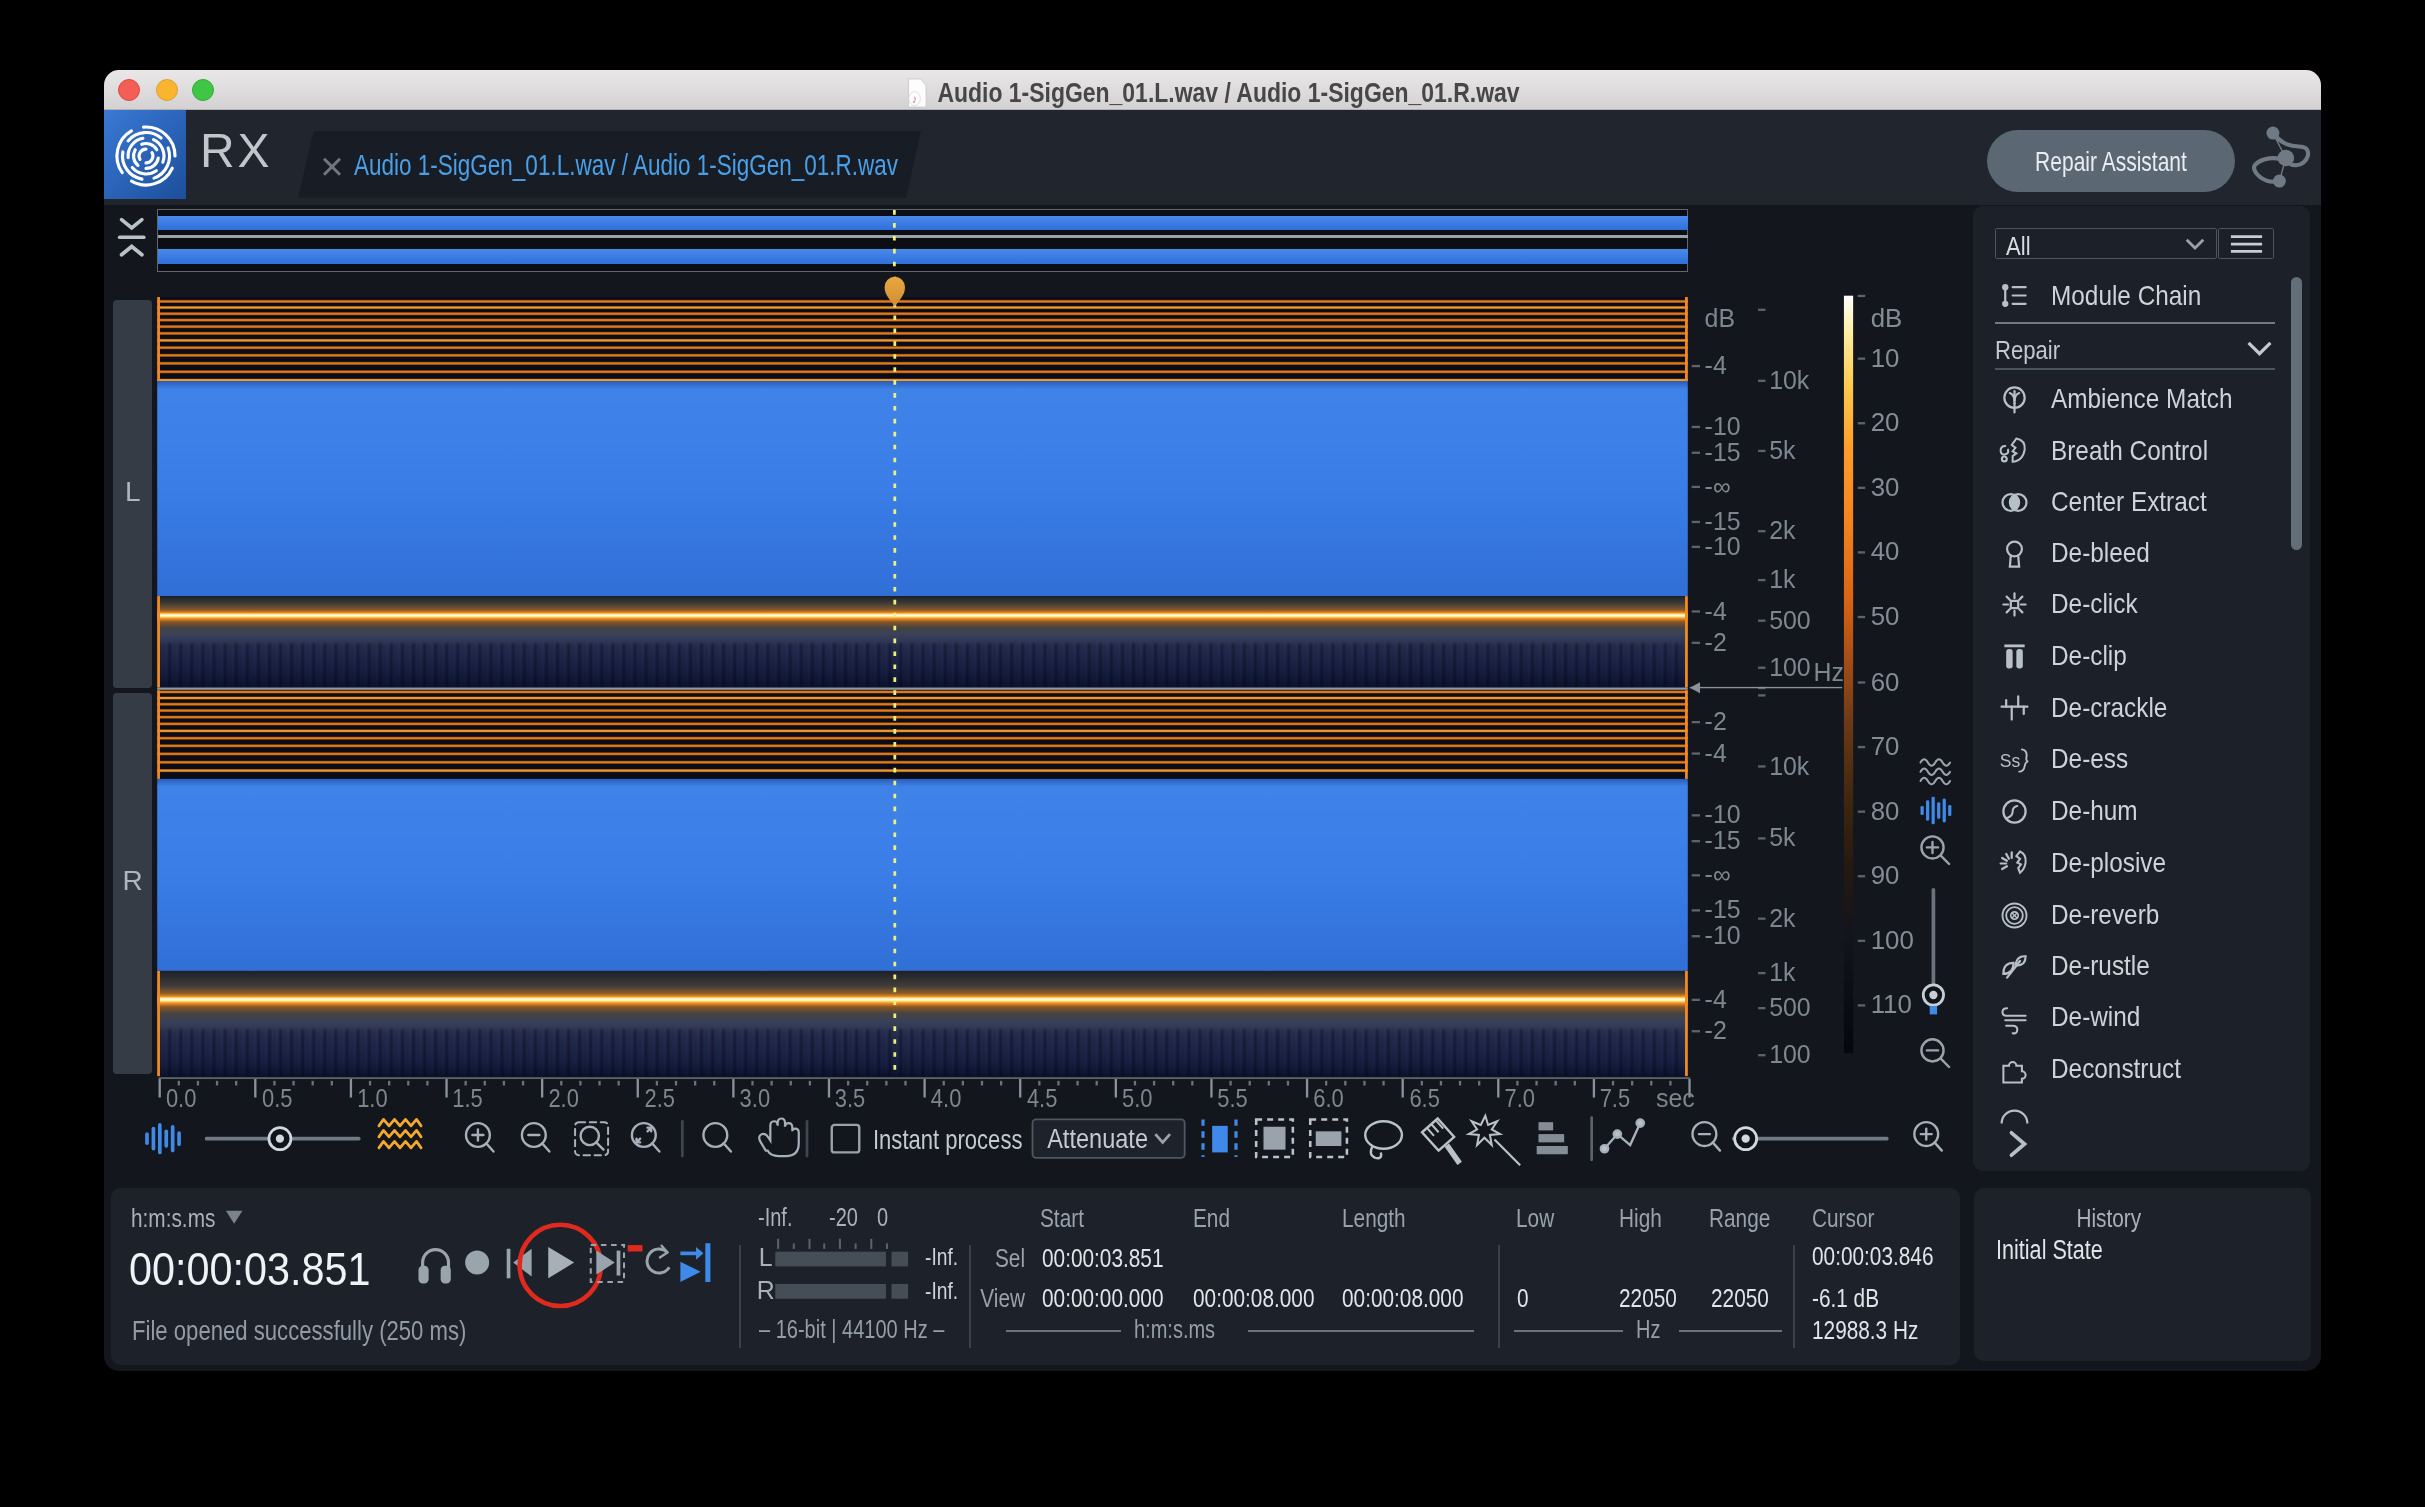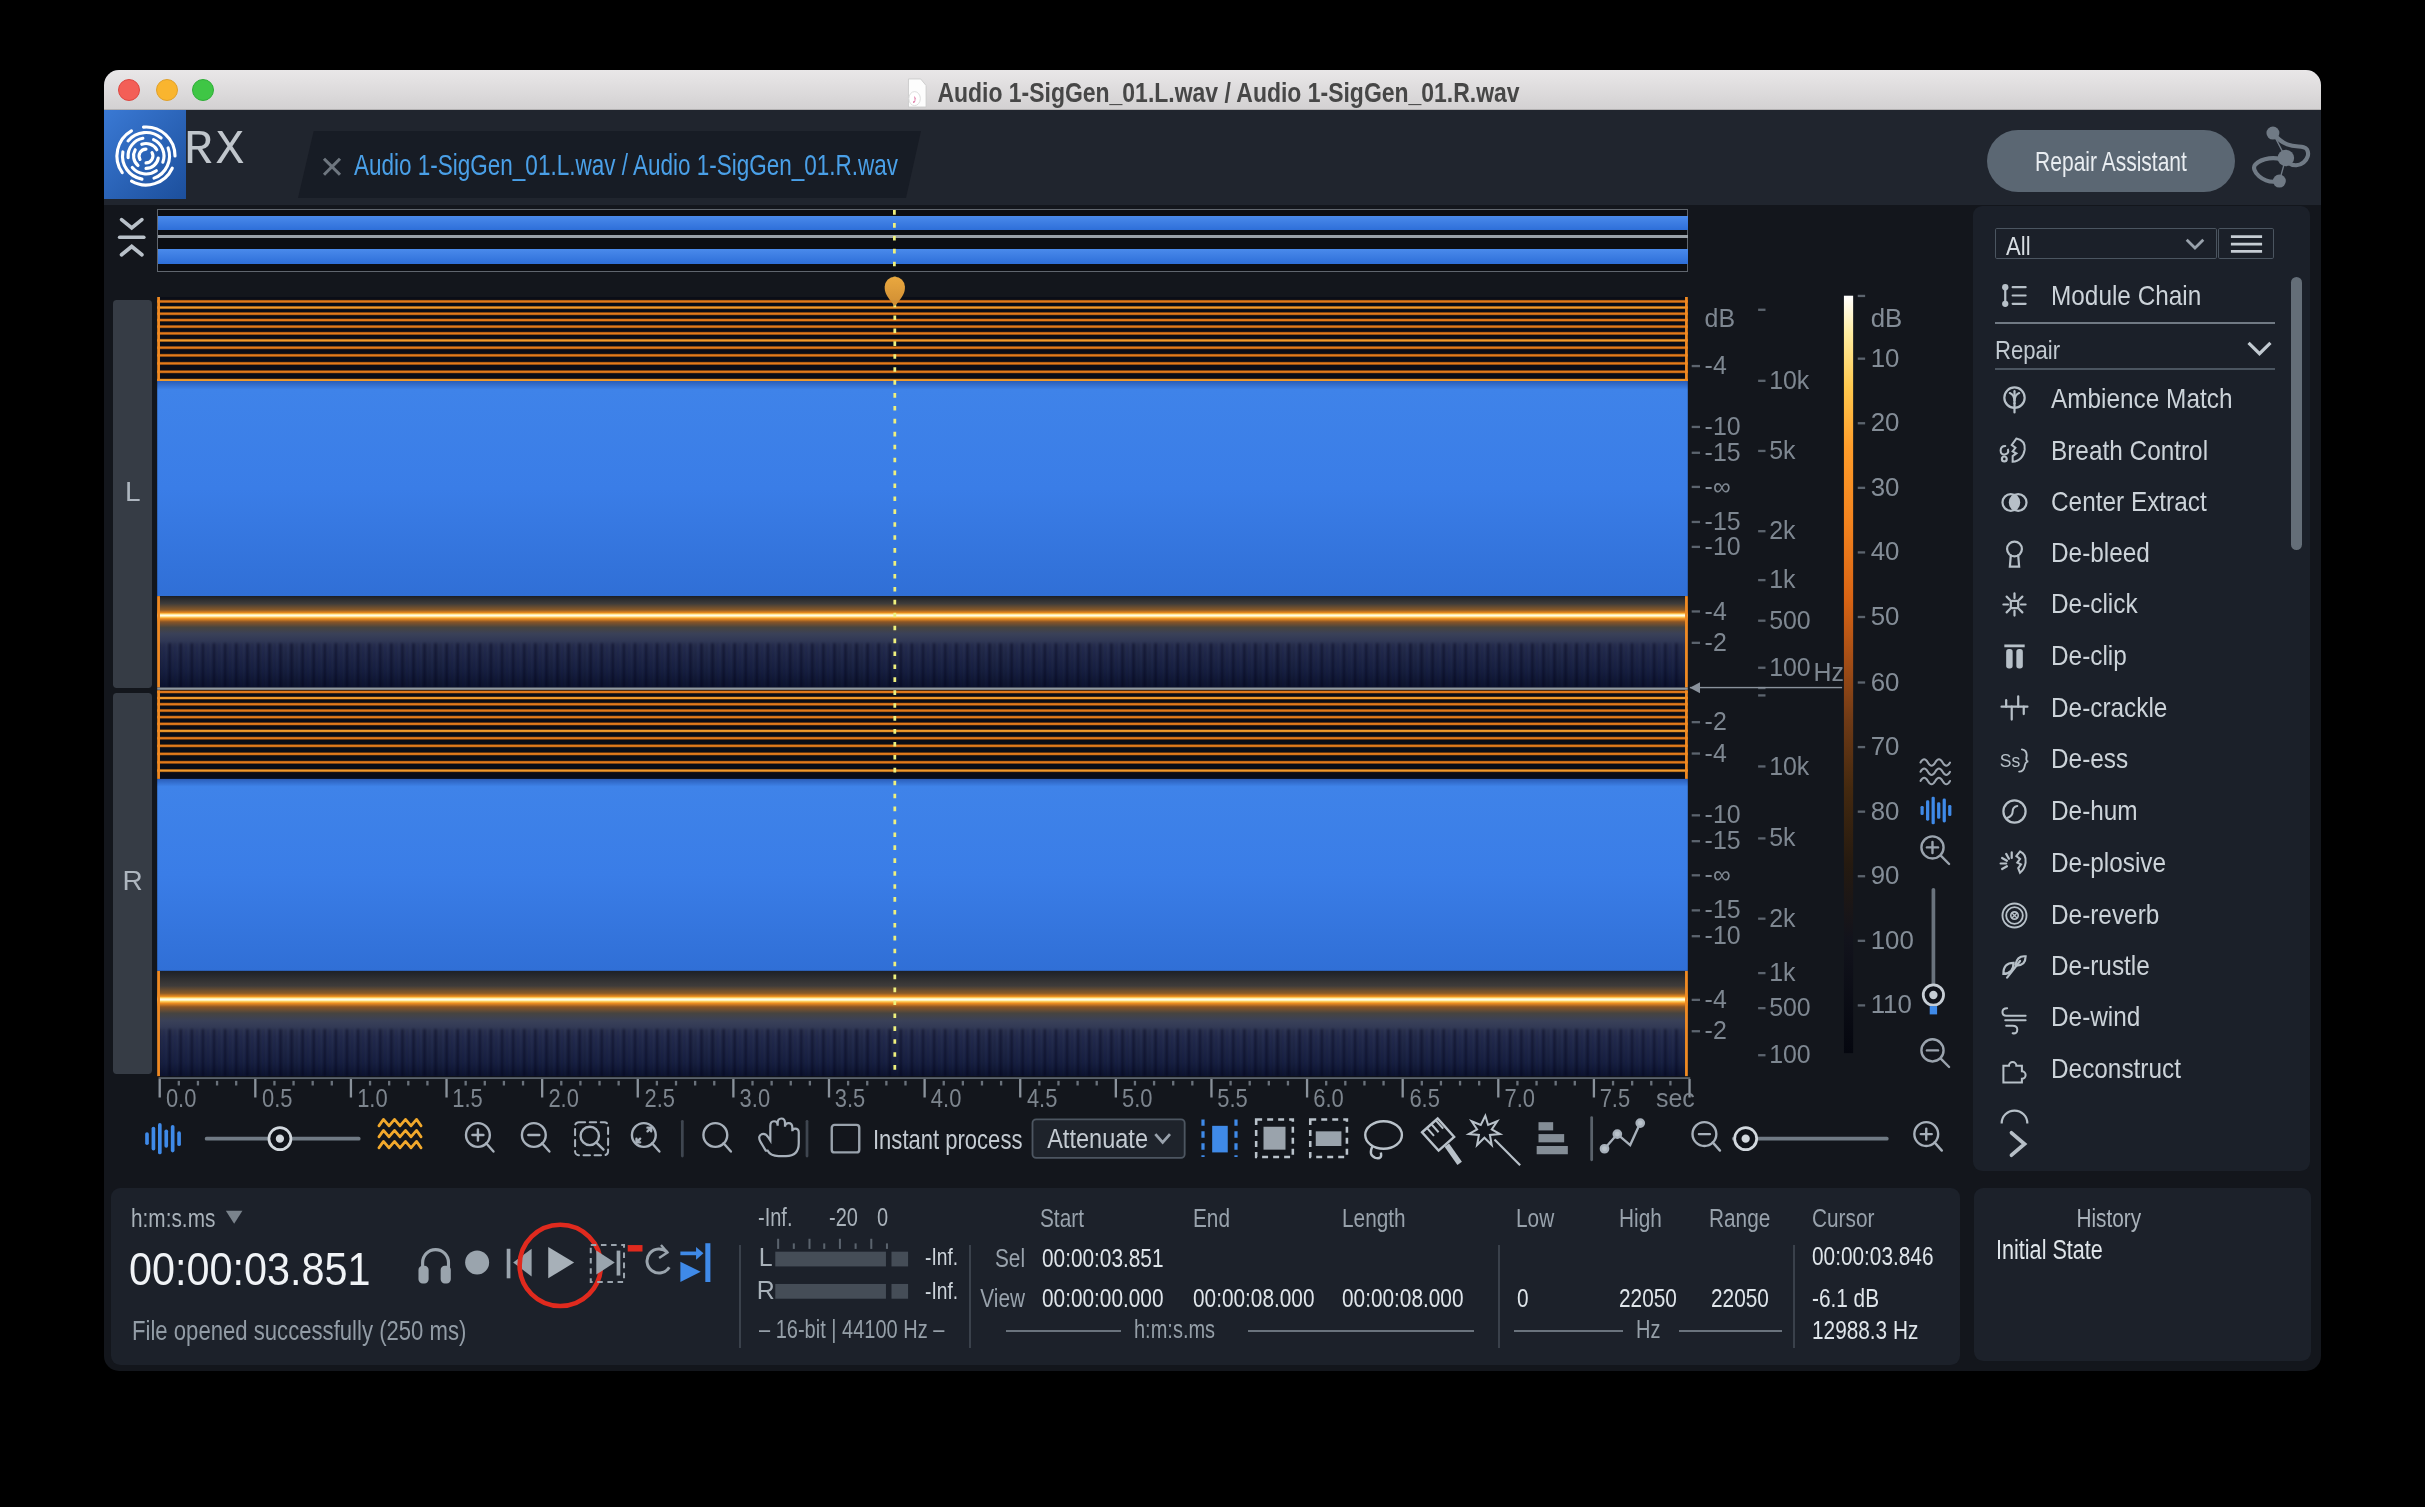--- a/index.html
+++ b/index.html
@@ -39,21 +39,21 @@
         <path d="M 8.2 -17.7 A 19.5 19.5 0 0 1 18.3 6.7"></path>
         <path d="M -4.4 25.1 A 25.5 25.5 0 0 1 -25.1 -4.4"></path>
         <path d="M -19.5 -16.4 A 25.5 25.5 0 0 1 16.4 -19.5"></path>
         <path d="M 24.0 -8.7 A 25.5 25.5 0 0 1 8.7 24.0"></path>
         <path d="M -25.8 18.1 A 31.5 31.5 0 0 1 -15.8 -27.3"></path>
         <path d="M -2.7 -31.4 A 31.5 31.5 0 0 1 31.5 -0.0"></path>
         <path d="M 28.5 13.3 A 31.5 31.5 0 0 1 -15.7 27.3"></path>
       </g>
     </svg>
 
-<div class="lbl" style="left:80px;top:53px;font-size:48px;letter-spacing:2.8px;color:#c0c6cc;font-family:Liberation Mono, monospace;">RX</div>
+<div class="lbl" style="left:96px;top:53px;font-size:48px;letter-spacing:2.8px;color:#c0c6cc;">RX</div>
 <div class="ab" style="left:194px;top:61px;width:623px;height:67px;background:#171c25;
  clip-path:polygon(15.7px 0,623px 0,608px 67px,0 67px);"></div>
 <div class="lbl" style="left:215px;top:79px;font-size:31px;color:#6e767f;">✕</div>
 <div class="lbl" style="left:250px;top:78px;font-size:30px;color:#4aa0e8;transform:scaleX(0.75);">Audio 1-SigGen_01.L.wav / Audio 1-SigGen_01.R.wav</div>
 <div class="ab" style="left:1883px;top:60px;width:248px;height:62px;border-radius:31px;background:#5b6773;"></div>
 <div class="lbl ctr" style="left:1883px;top:76px;width:248px;text-align:center;font-size:28px;color:#e9edf1;transform:scaleX(0.75);">Repair Assistant</div>
 
 <svg class="ab" style="left:2144px;top:50px;" width="72" height="76" viewBox="0 0 78 82">
 <g stroke="#707a85" fill="none">
 <path d="M 27 14 C 45 36 59 24 64 32 C 69 41 56 55 43 46 C 30 37 14 42 8 48 C 2 54 16 70 34 66" stroke-width="4.5"></path>

